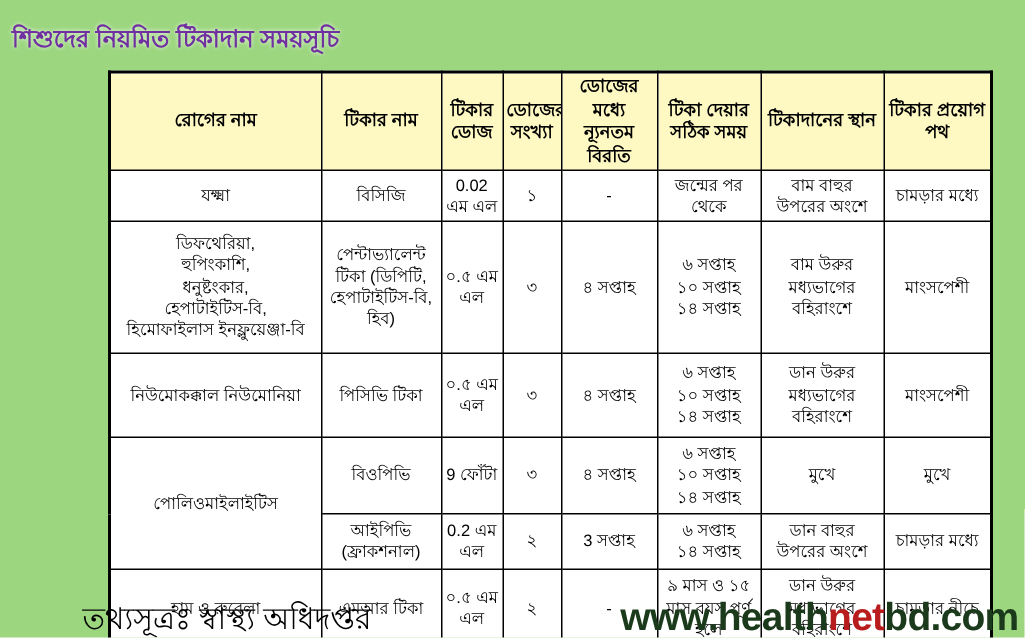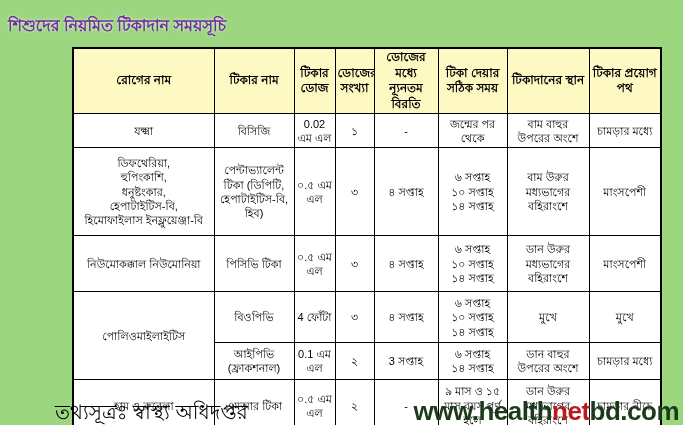--- a/index.html
+++ b/index.html
@@ -143,33 +143,33 @@
 ১০ সপ্তাহ
 ১৪ সপ্তাহ</td>
         <td>ডান উরুর
 মধ্যভাগের
 বহিরাংশে</td>
         <td>মাংসপেশী</td>
       </tr>
       <tr class="r4">
         <td rowspan="2">পোলিওমাইলাইটিস</td>
         <td>বিওপিভি</td>
-        <td>4 ফোঁটা</td>
+        <td>9 ফোঁটা</td>
         <td>৩</td>
         <td>৪ সপ্তাহ</td>
         <td>৬ সপ্তাহ
 ১০ সপ্তাহ
 ১৪ সপ্তাহ</td>
         <td>মুখে</td>
         <td>মুখে</td>
       </tr>
       <tr class="r5">
         <td>আইপিভি
 (ফ্রাকশনাল)</td>
-        <td>0.1 এম
+        <td>0.2 এম
 এল</td>
         <td>২</td>
         <td>3 সপ্তাহ</td>
         <td>৬ সপ্তাহ
 ১৪ সপ্তাহ</td>
         <td>ডান বাহুর
 উপরের অংশে</td>
         <td>চামড়ার মধ্যে</td>
       </tr>
       <tr class="r6">

